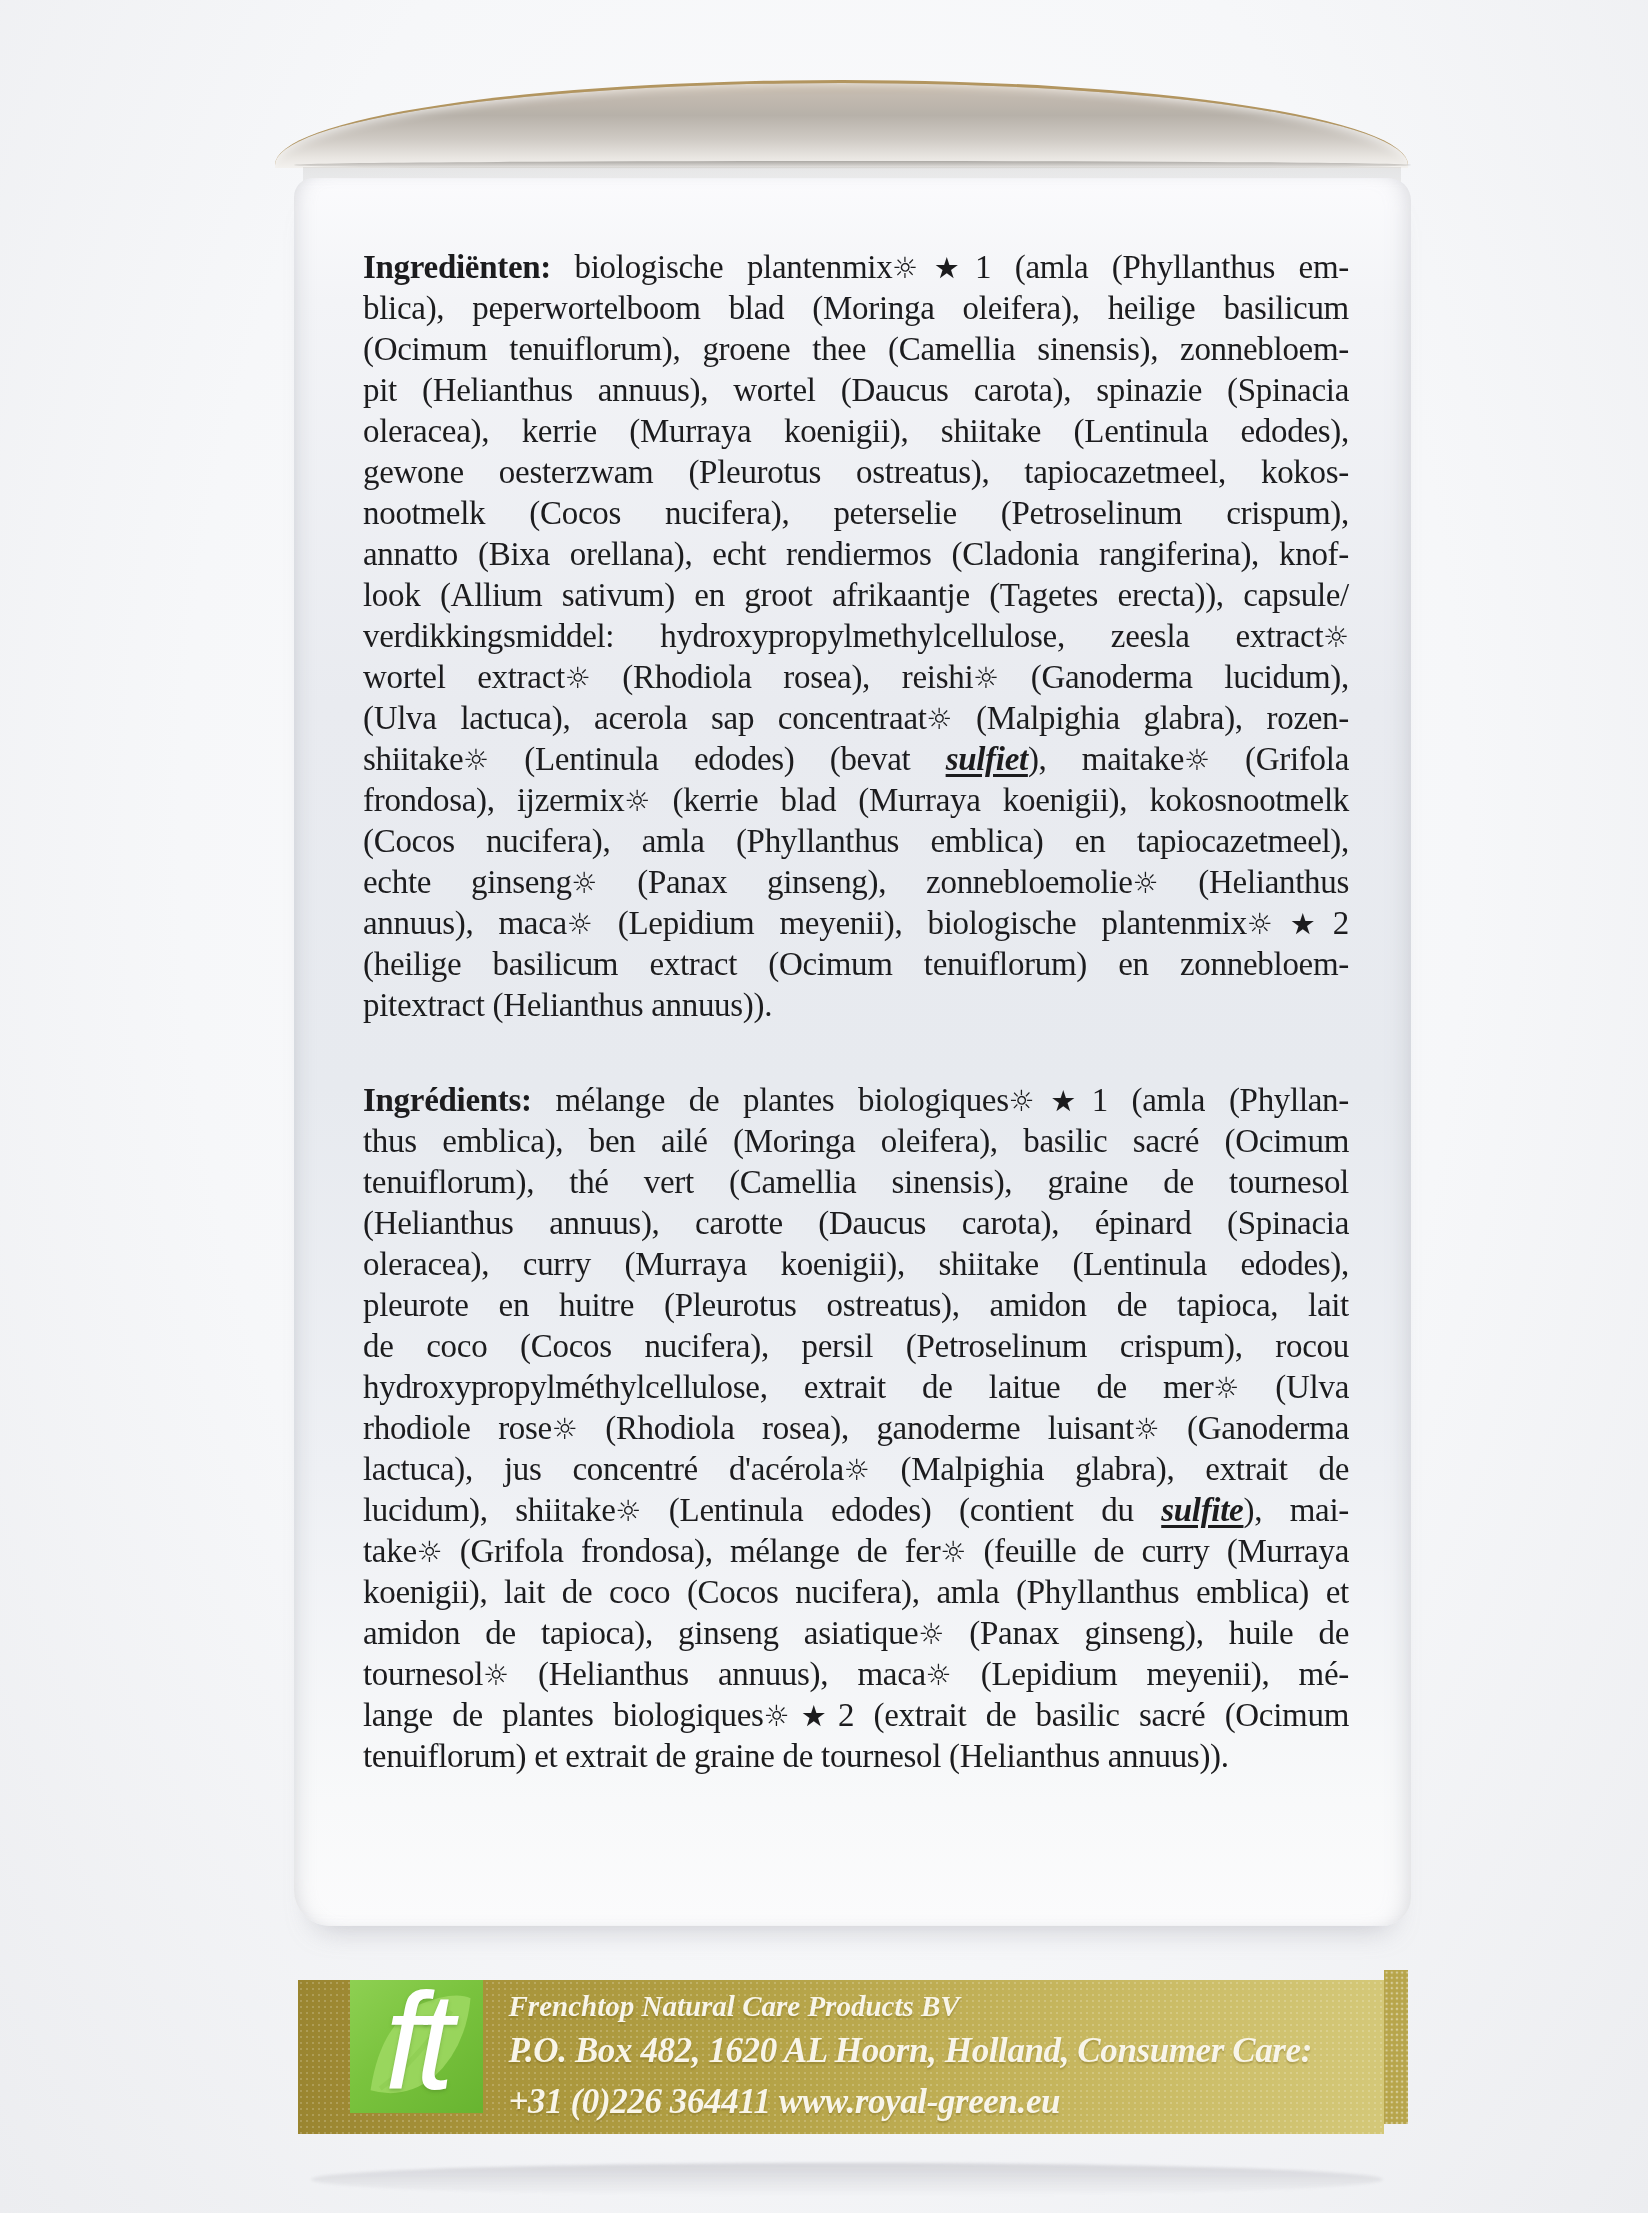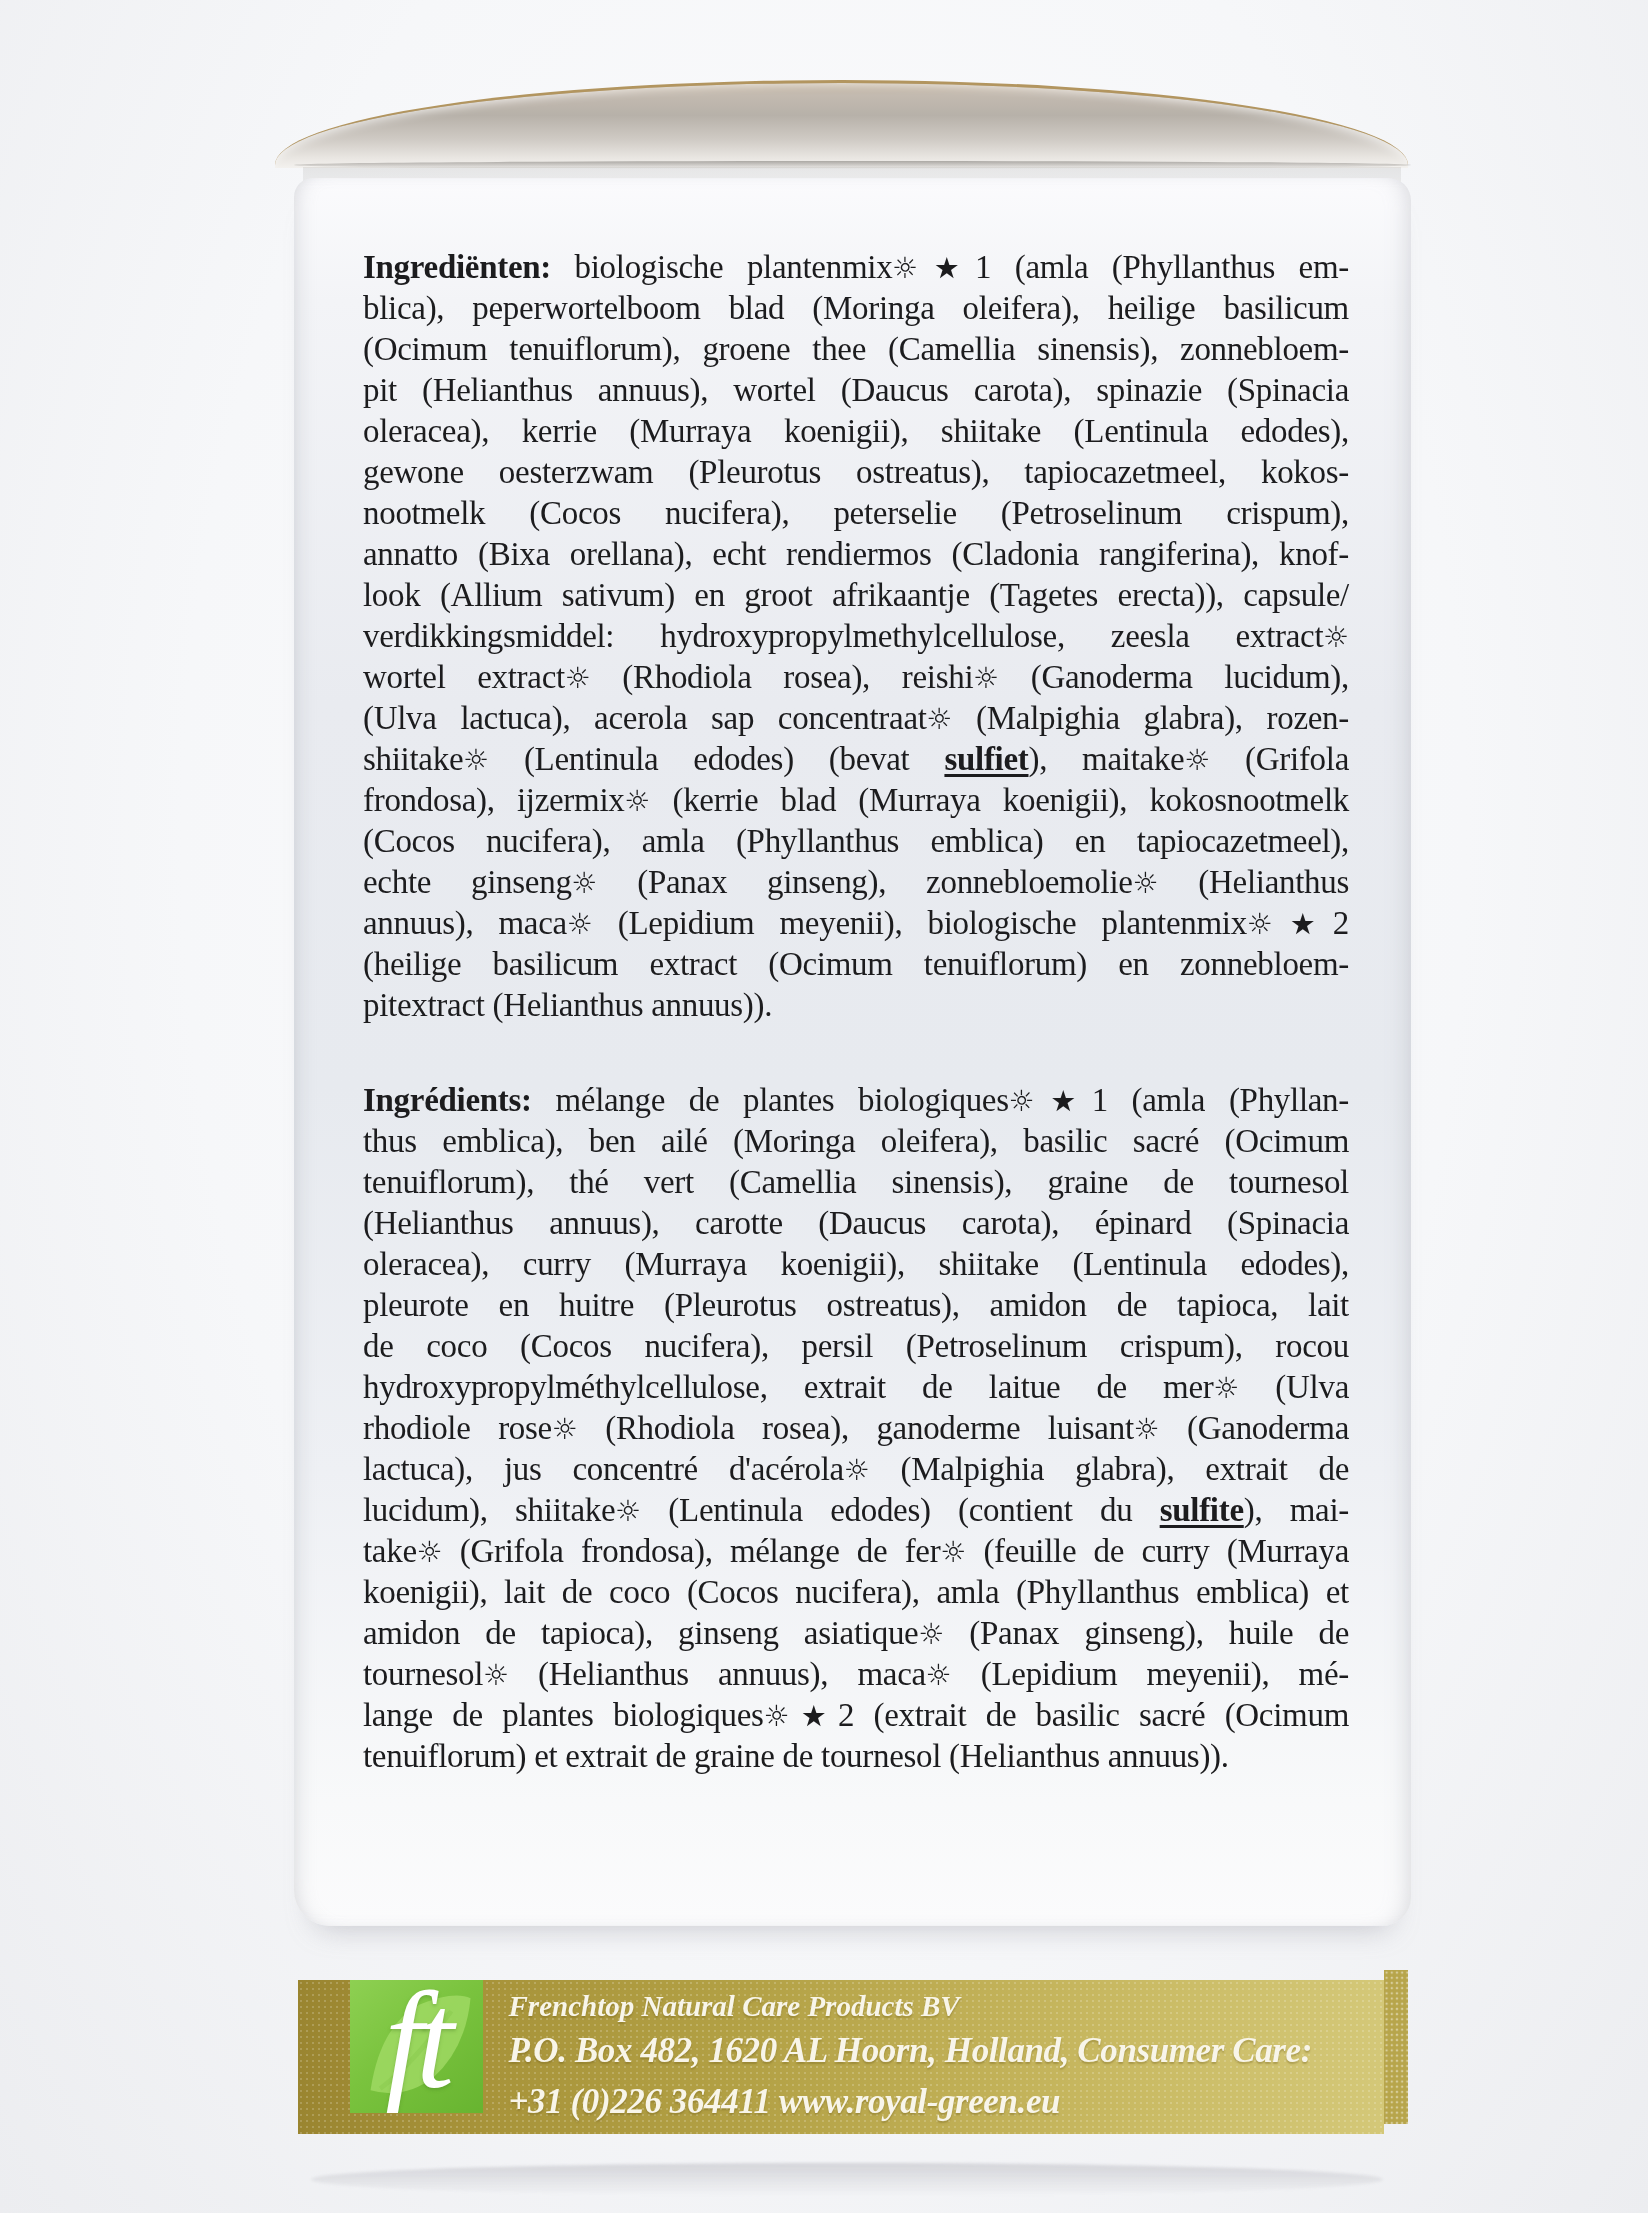--- a/index.html
+++ b/index.html
@@ -45,21 +45,21 @@
   .jpara + .jpara{margin-top:54px;}
   .jline{
     height:41px;line-height:41px;
     font-size:33px;letter-spacing:-0.3px;color:#1c1c1e;
     text-align:justify;text-align-last:justify;
     white-space:nowrap;
   }
   .jline.para-end{text-align-last:left;}
   .jline span{white-space:normal;}
   .b{font-weight:700;}
-  .bu{font-weight:700;text-decoration:underline;text-decoration-thickness:2.6px;text-underline-offset:4.3px;}
+  .bu{font-weight:700;text-decoration:underline;text-decoration-thickness:2.6px;text-underline-offset:4.3px;font-style:italic;}
   .sym{font-family:"DejaVu Sans", sans-serif;font-size:.88em;}
 
   
   .band{
     position:absolute;left:3.5px;top:1802px;width:1086px;height:154px;
     background:linear-gradient(90deg,#9a8530 0%,#a8943a 18%,#b2a044 40%,#bfae54 60%,#cabb64 78%,#d4c878 100%);
     overflow:visible;
   }
   .band::after{
     content:"";position:absolute;inset:0;
@@ -74,21 +74,21 @@
   }
 
   .logo-square{
     position:absolute;left:52px;top:0;width:133px;height:133px;
     background:linear-gradient(140deg,#8ed052 0%,#7ac33e 45%,#67b430 100%);
     overflow:hidden;z-index:2;
   }
   .leaf{position:absolute;left:5.2px;top:7px;width:123px;height:121px;}
   .ft{
     position:absolute;left:50%;top:46%;transform:translate(-50%,-50%);
-    font-family:Liberation Serif, serif;font-style:italic;
+    font-family:Liberation Sans, sans-serif;font-style:italic;
     font-size:137px;line-height:1;color:#ffffff;letter-spacing:-0.05em;
     text-shadow:0 2.6px 3.5px rgba(70,120,35,.35);
     z-index:3;
   }
 
   .footer-text{
     position:absolute;left:211px;top:7px;z-index:2;
     font-family:"Liberation Serif", serif;font-style:italic;font-weight:700;
     color:#f8f5e9;text-shadow:0 1.7px 1.7px rgba(105,88,22,.35);
   }

